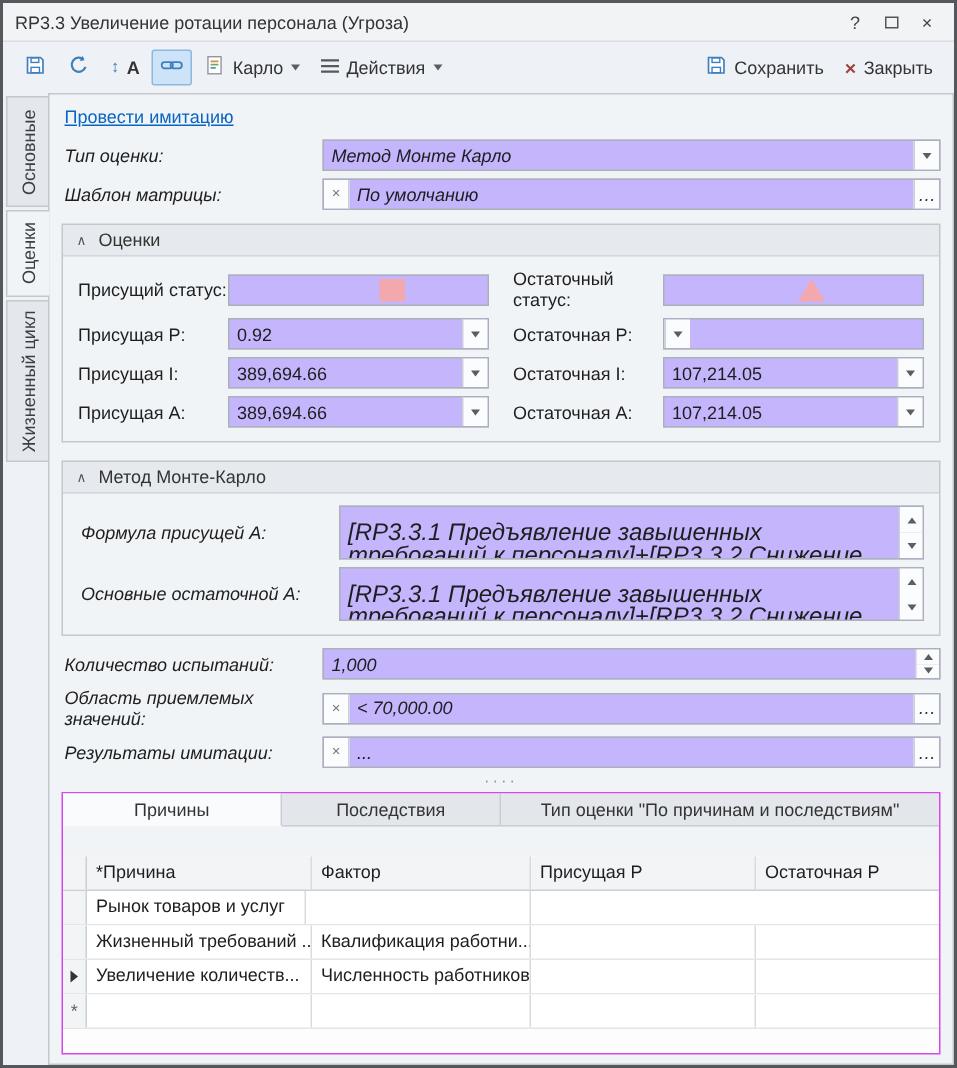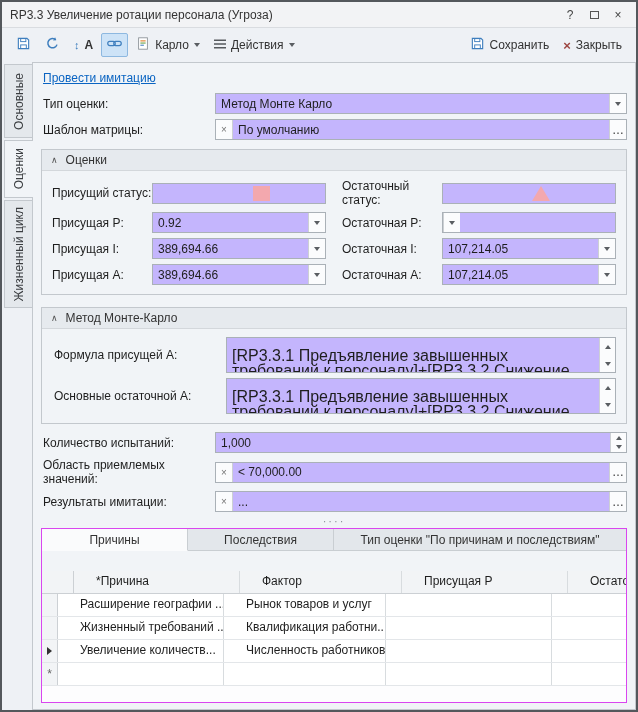--- a/index.html
+++ b/index.html
@@ -34,21 +34,21 @@
           background:#e4e8ec; color:#3b3e41; display:flex; align-items:center; justify-content:center; }
   .vtab span { writing-mode:vertical-rl; transform:rotate(180deg); white-space:nowrap; }
   .vtab.t1 { height:74px; } .vtab.t2 { height:58px; } .vtab.t3 { height:108px; }
   .vtab.selected { background:#f1f4f7; width:29px; margin-right:-1px; position:relative; z-index:2; }
 
   .main { flex:1; border:1px solid #c3c8cd; background:#f1f4f7; padding:6px 8px; display:flex;
           flex-direction:column; min-width:0; }
 
   .sim-link { color:#0a64c2; text-decoration:underline; margin:2px 0 8px 2px; display:inline-block; width:max-content; }
 
-  .frow { display:flex; align-items:center; margin-bottom:5px; flex:none; }
+  .frow { display:flex; align-items:center; margin-bottom:5px; flex:none;font-style:italic; }
   .flabel { width:174px; flex:none; padding-left:2px; }
   .ctrl { flex:1; min-width:0; }
 
   .input { background:#c4b5fd; border:1px solid #aab1b7; height:21px; display:flex; align-items:center; }
   .input .txt { flex:1; padding:0 5px; white-space:nowrap; overflow:hidden; min-width:0; }
   .side-btn { width:17px; flex:none; align-self:stretch; display:flex; align-items:center;
               justify-content:center; background:#fbfcfd; color:#555; }
   .drop-btn  { border-left:1px solid #ccd0d4; }
   .x-btn     { border-right:1px solid #ccd0d4; font-size:10px; color:#777; }
   .dots-btn  { border-left:1px solid #ccd0d4; font-size:12px; color:#333; }
@@ -81,21 +81,21 @@
 
   
   .bottom { flex:1; display:flex; flex-direction:column; min-height:0; border:1px solid #d946ef;gap:20px; }
   .btabs { flex:none; display:flex; background:#e3e7eb; border-bottom:1px solid #c9ced2; }
   .btab { width:146px; min-height:21px; display:flex; align-items:center; justify-content:center;
           border-right:1px solid #c9ced2; color:#333; padding:2px 8px; white-space:nowrap; overflow:hidden; }
   .btab.wide { flex:1; border-right:none; }
   .btab.selected { background:#fafbfc; margin-bottom:-1px; border-bottom:1px solid #fafbfc; }
   .grid-wrap { flex:1; background:#fafbfc; display:flex; flex-direction:column; min-height:0; }
   .ghead { display:flex; flex:none; background:#f2f4f6; border-bottom:1px solid #ccd0d4; height:23px; }
-  .gcell { border-right:1px solid #d8dcdf; padding:3px 6px; white-space:nowrap; overflow:hidden;margin-left:16px; }
+  .gcell { border-right:1px solid #d8dcdf; padding:3px 6px; white-space:nowrap; overflow:hidden; }
   .cg { width:16px; padding:0; } .c1 { width:150px; } .c2 { width:146px; } .c3 { width:150px; }
   .c4 { flex:1; border-right:none; }
   .grow { display:flex; flex:none; height:23px; border-bottom:1px solid #e3e6e9; background:#fff; }
   .gutter { width:16px; flex:none; background:#f2f4f6; border-right:1px solid #ccd0d4;
             display:flex; align-items:center; justify-content:center; color:#666; }
   .row-arrow { width:0; height:0; border-top:4px solid transparent; border-bottom:4px solid transparent;
                border-left:5px solid #333; }
   .gfill { flex:1; background:#fdfdfe; }
 </style>
 </head>
@@ -402,21 +402,20 @@
           <div class="ghead">
             <span class="gcell cg gutter"></span>
             <span class="gcell c1">*Причина</span>
             <span class="gcell c2">Фактор</span>
             <span class="gcell c3">Присущая P</span>
             <span class="gcell c4">Остаточная P</span>
           </div>
 
           <div class="grow">
             <span class="gutter"></span>
-            <span class="gcell c1">Расширение географии ...</span>
             <span class="gcell c2">Рынок товаров и услуг</span>
             <span class="gcell c3"></span>
             <span class="gcell c4"></span>
           </div>
 
           <div class="grow">
             <span class="gutter"></span>
             <span class="gcell c1">Жизненный требований ...</span>
             <span class="gcell c2">Квалификация работни...</span>
             <span class="gcell c3"></span>

